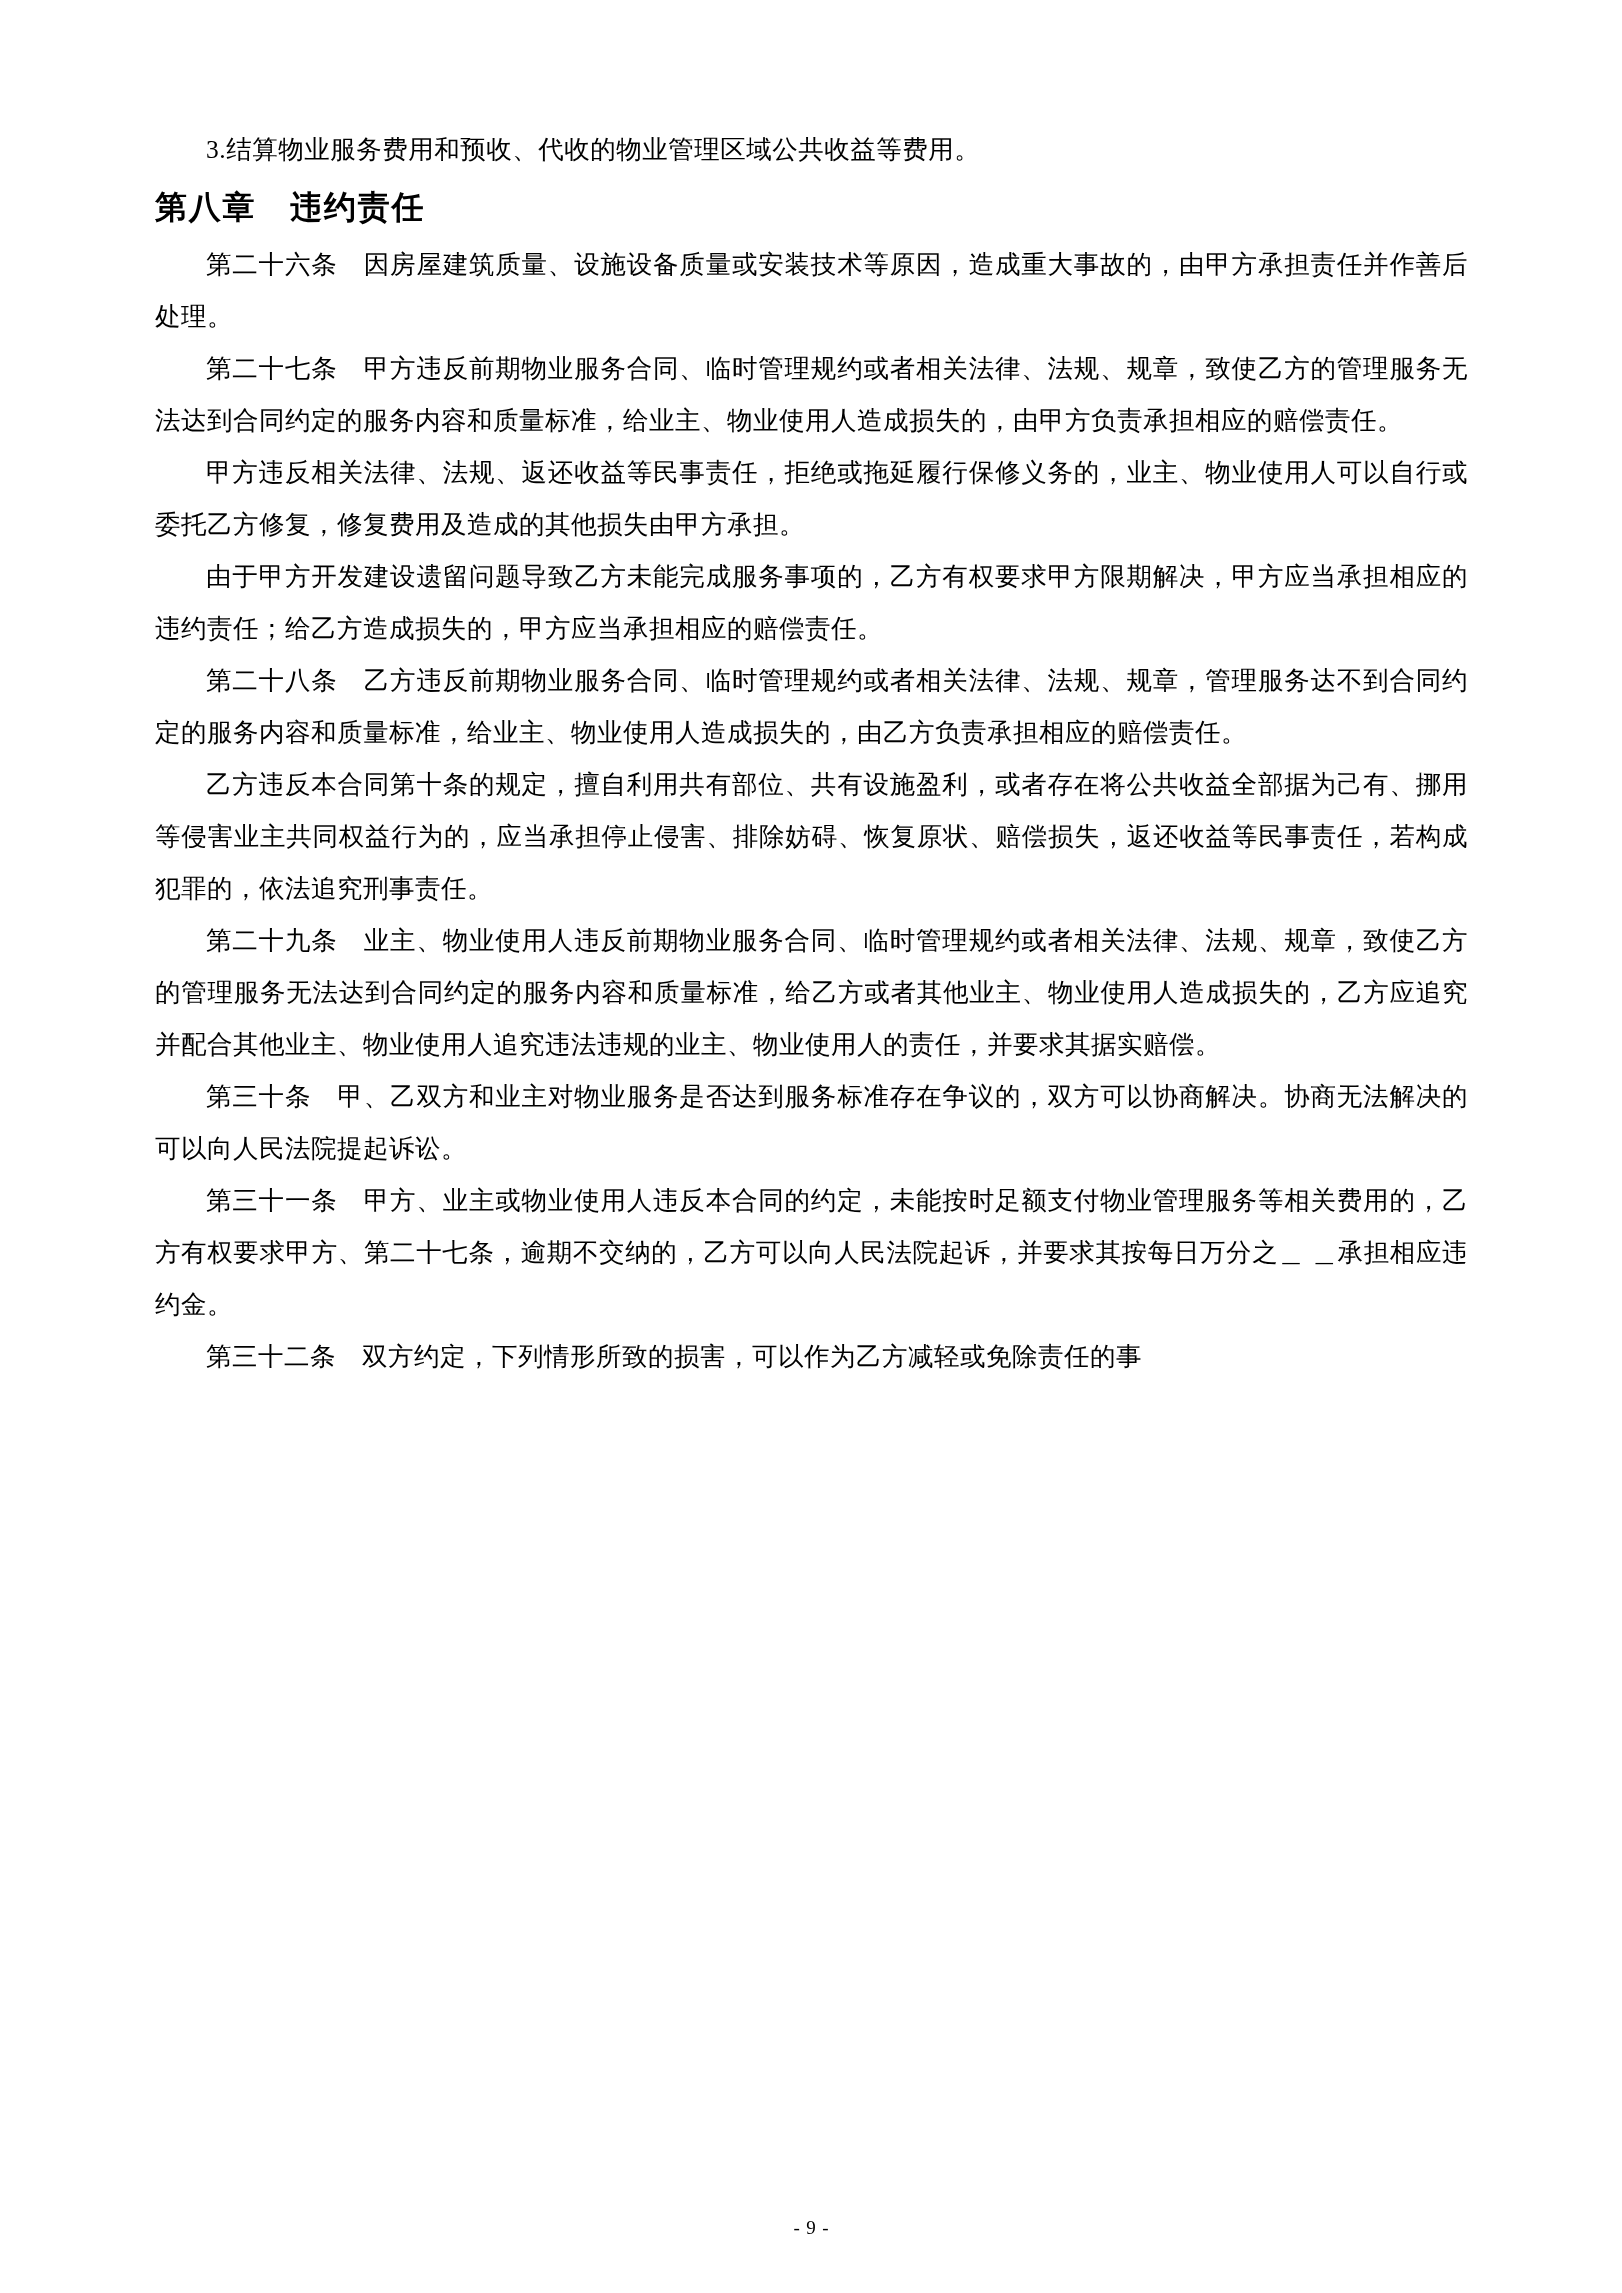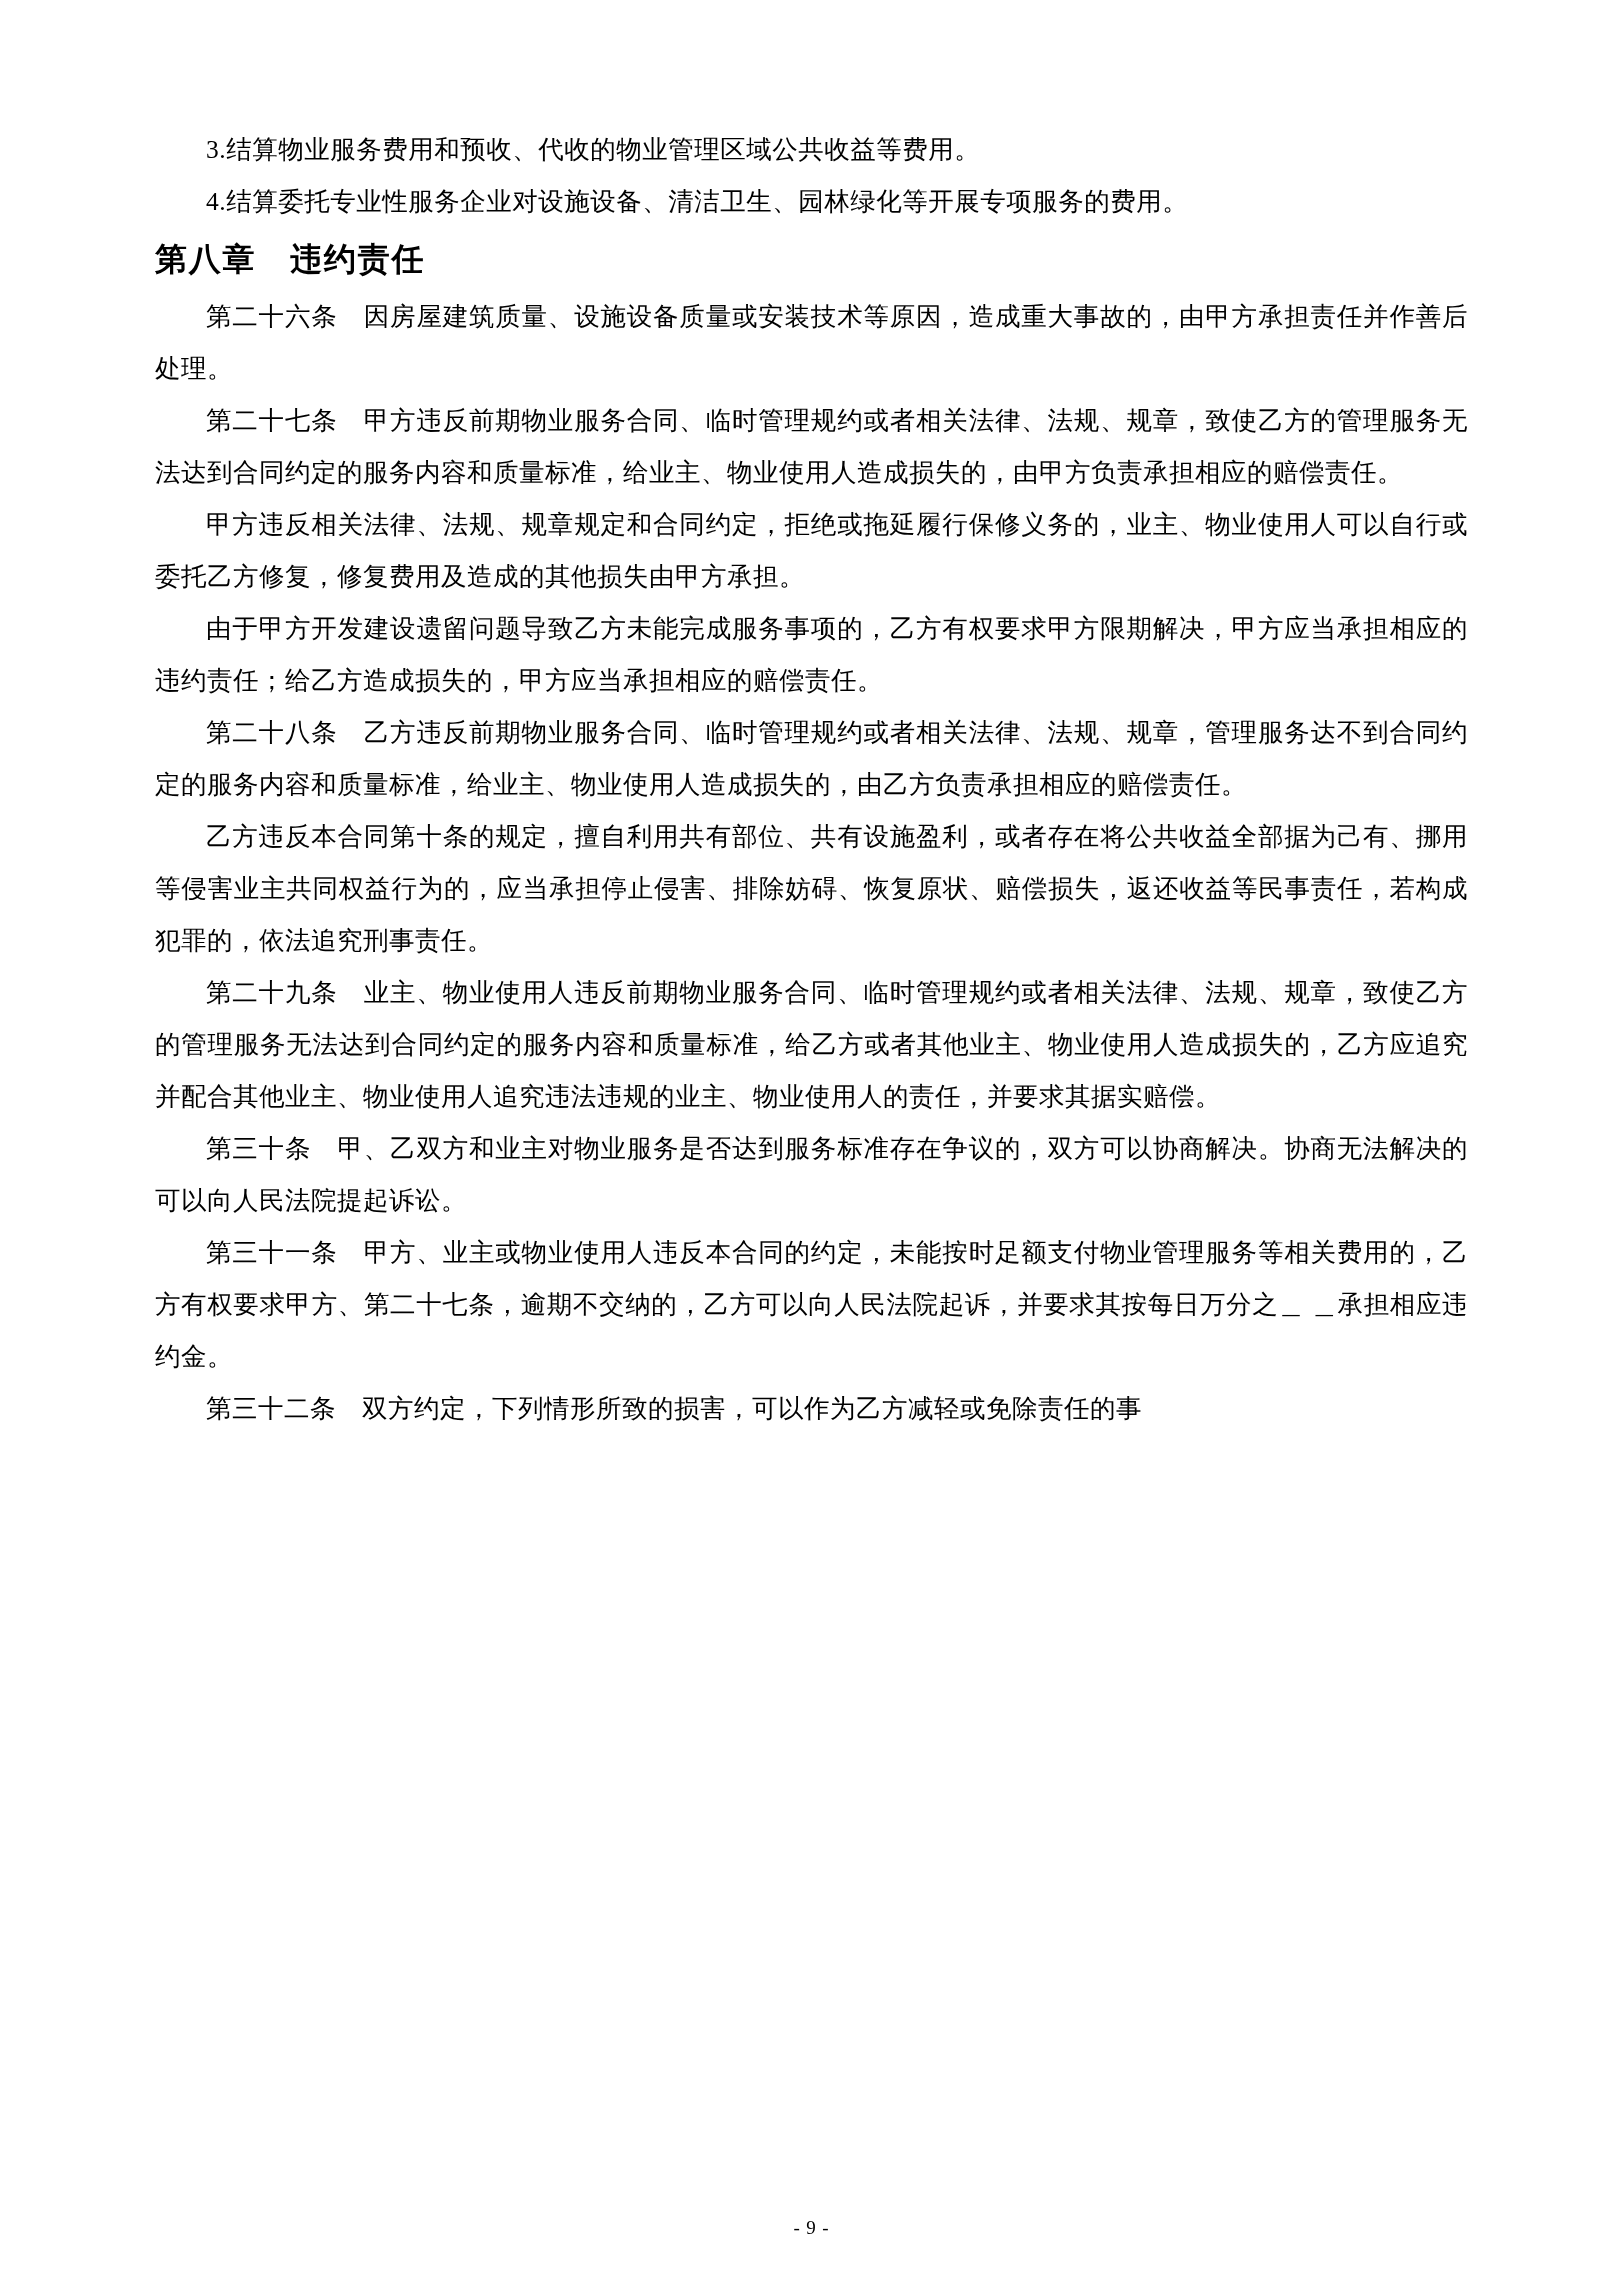--- a/index.html
+++ b/index.html
@@ -45,27 +45,26 @@
     letter-spacing: 0.9px;
     color: #000000;
   }
 </style>
 </head>
 <body>
 
 <div class="page">
   <main class="content">
     <p class="para">3.结算物业服务费用和预收、代收的物业管理区域公共收益等费用。</p>
-    <p class="para">4.结算委托专业性服务企业对设施设备、清洁卫生、园林绿化等开展专项服务的费用。</p>
 
     <h2 class="chapter">第八章　违约责任</h2>
 
     <p class="para">第二十六条　因房屋建筑质量、设施设备质量或安装技术等原因，造成重大事故的，由甲方承担责任并作善后处理。</p>
     <p class="para">第二十七条　甲方违反前期物业服务合同、临时管理规约或者相关法律、法规、规章，致使乙方的管理服务无法达到合同约定的服务内容和质量标准，给业主、物业使用人造成损失的，由甲方负责承担相应的赔偿责任。</p>
-    <p class="para">甲方违反相关法律、法规、规章规定和合同约定，拒绝或拖延履行保修义务的，业主、物业使用人可以自行或委托乙方修复，修复费用及造成的其他损失由甲方承担。</p>
+    <p class="para">甲方违反相关法律、法规、返还收益等民事责任，拒绝或拖延履行保修义务的，业主、物业使用人可以自行或委托乙方修复，修复费用及造成的其他损失由甲方承担。</p>
     <p class="para">由于甲方开发建设遗留问题导致乙方未能完成服务事项的，乙方有权要求甲方限期解决，甲方应当承担相应的违约责任；给乙方造成损失的，甲方应当承担相应的赔偿责任。</p>
     <p class="para">第二十八条　乙方违反前期物业服务合同、临时管理规约或者相关法律、法规、规章，管理服务达不到合同约定的服务内容和质量标准，给业主、物业使用人造成损失的，由乙方负责承担相应的赔偿责任。</p>
     <p class="para">乙方违反本合同第十条的规定，擅自利用共有部位、共有设施盈利，或者存在将公共收益全部据为己有、挪用等侵害业主共同权益行为的，应当承担停止侵害、排除妨碍、恢复原状、赔偿损失，返还收益等民事责任，若构成犯罪的，依法追究刑事责任。</p>
     <p class="para">第二十九条　业主、物业使用人违反前期物业服务合同、临时管理规约或者相关法律、法规、规章，致使乙方的管理服务无法达到合同约定的服务内容和质量标准，给乙方或者其他业主、物业使用人造成损失的，乙方应追究并配合其他业主、物业使用人追究违法违规的业主、物业使用人的责任，并要求其据实赔偿。</p>
     <p class="para">第三十条　甲、乙双方和业主对物业服务是否达到服务标准存在争议的，双方可以协商解决。协商无法解决的可以向人民法院提起诉讼。</p>
     <p class="para">第三十一条　甲方、业主或物业使用人违反本合同的约定，未能按时足额支付物业管理服务等相关费用的，乙方有权要求甲方、第二十七条，逾期不交纳的，乙方可以向人民法院起诉，并要求其按每日万分之＿ ＿承担相应违约金。</p>
     <p class="para">第三十二条　双方约定，下列情形所致的损害，可以作为乙方减轻或免除责任的事</p>
   </main>
 
   <footer class="footer">- 9 -</footer>

